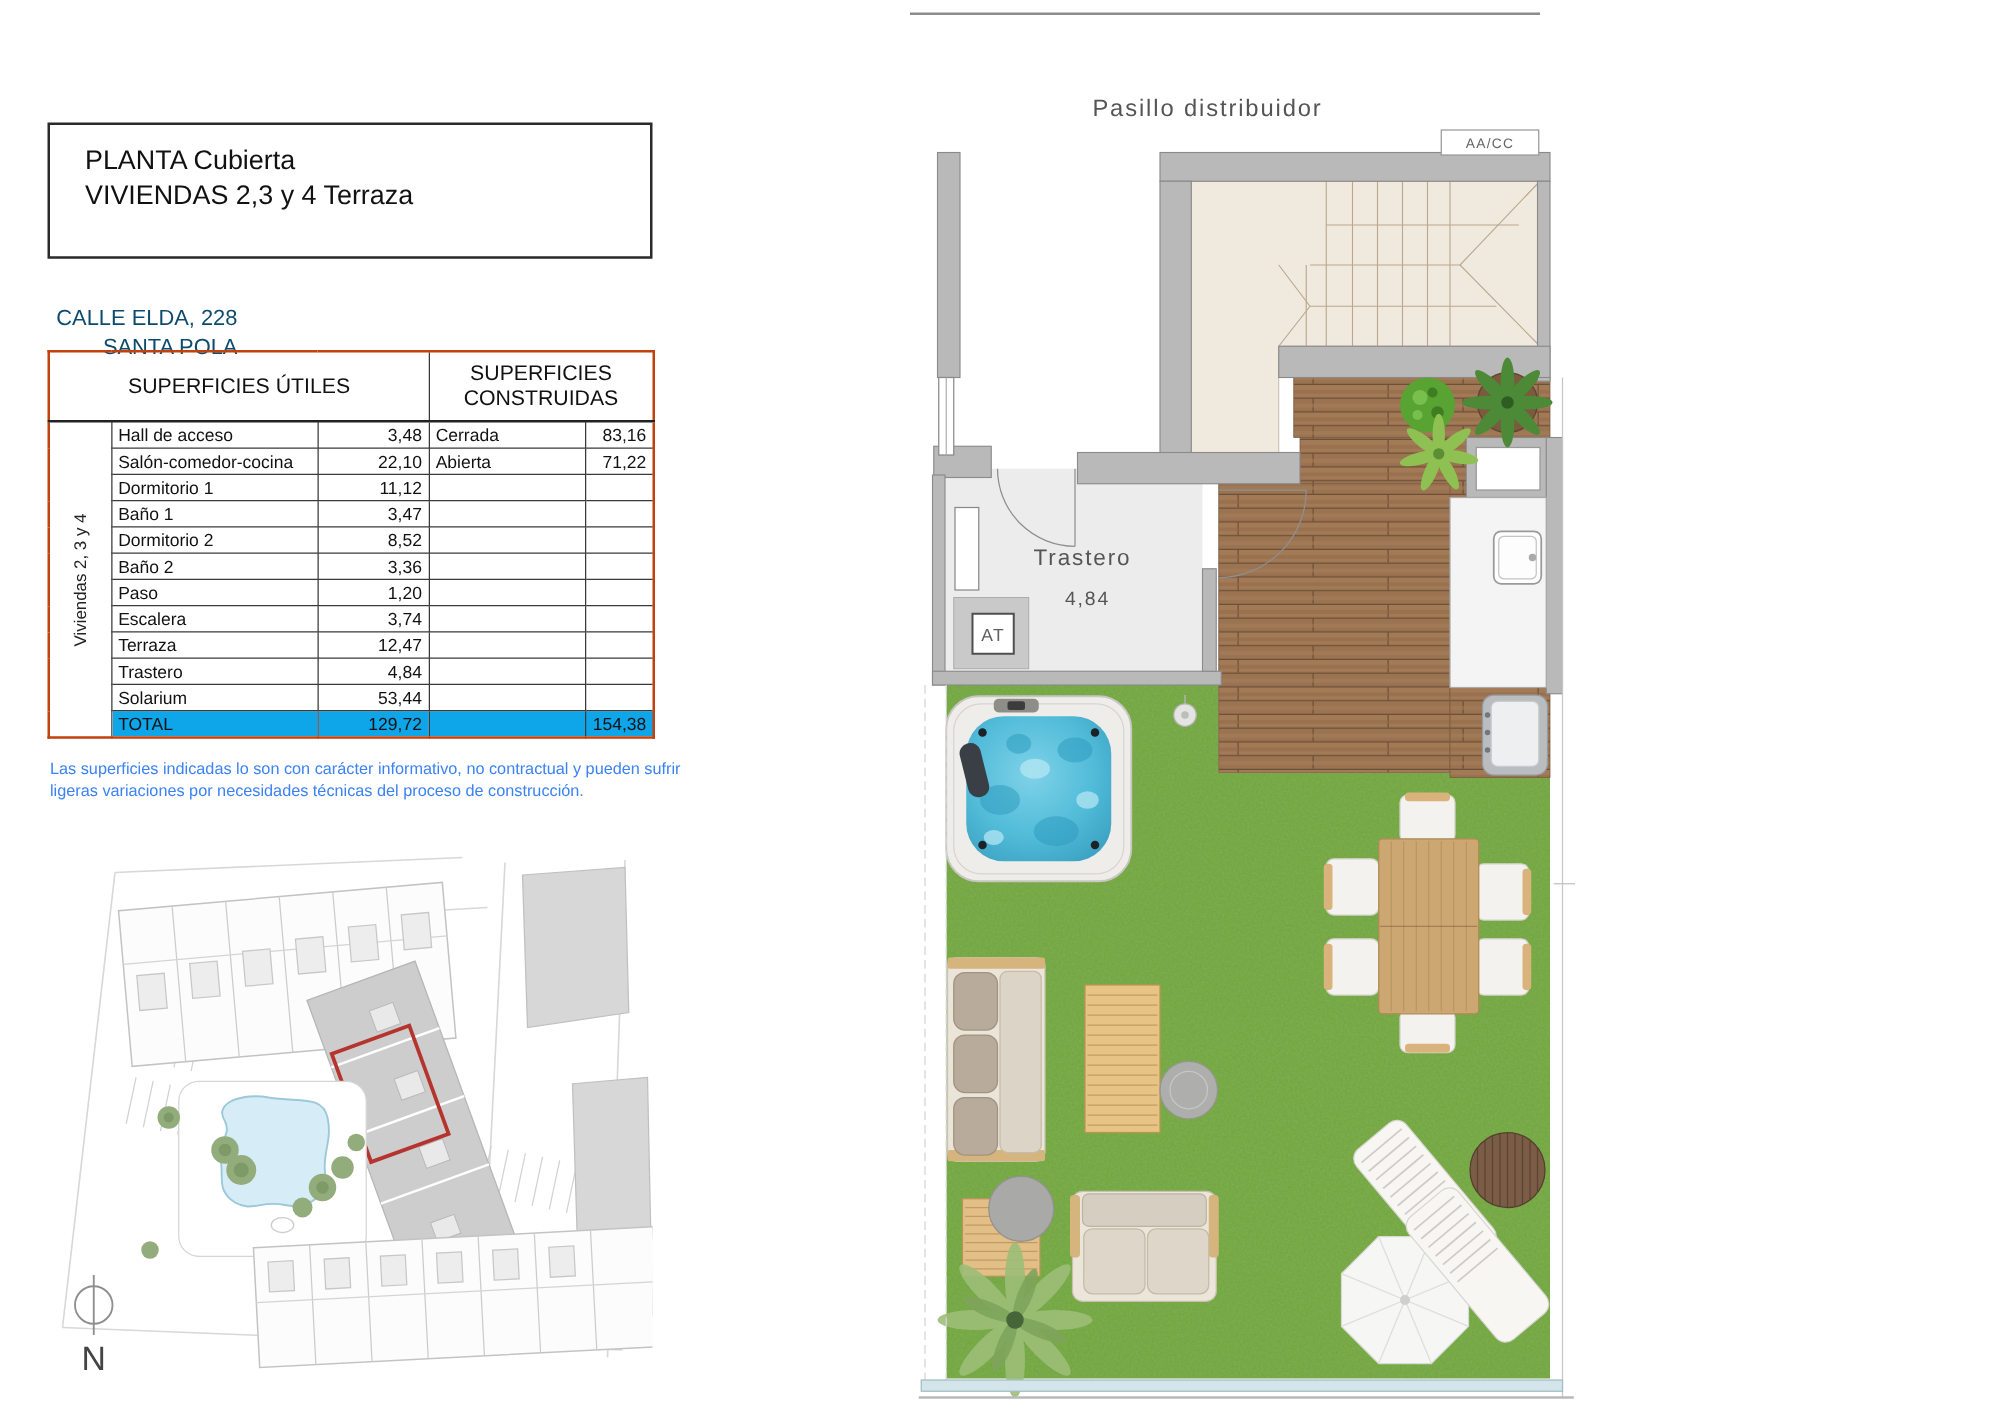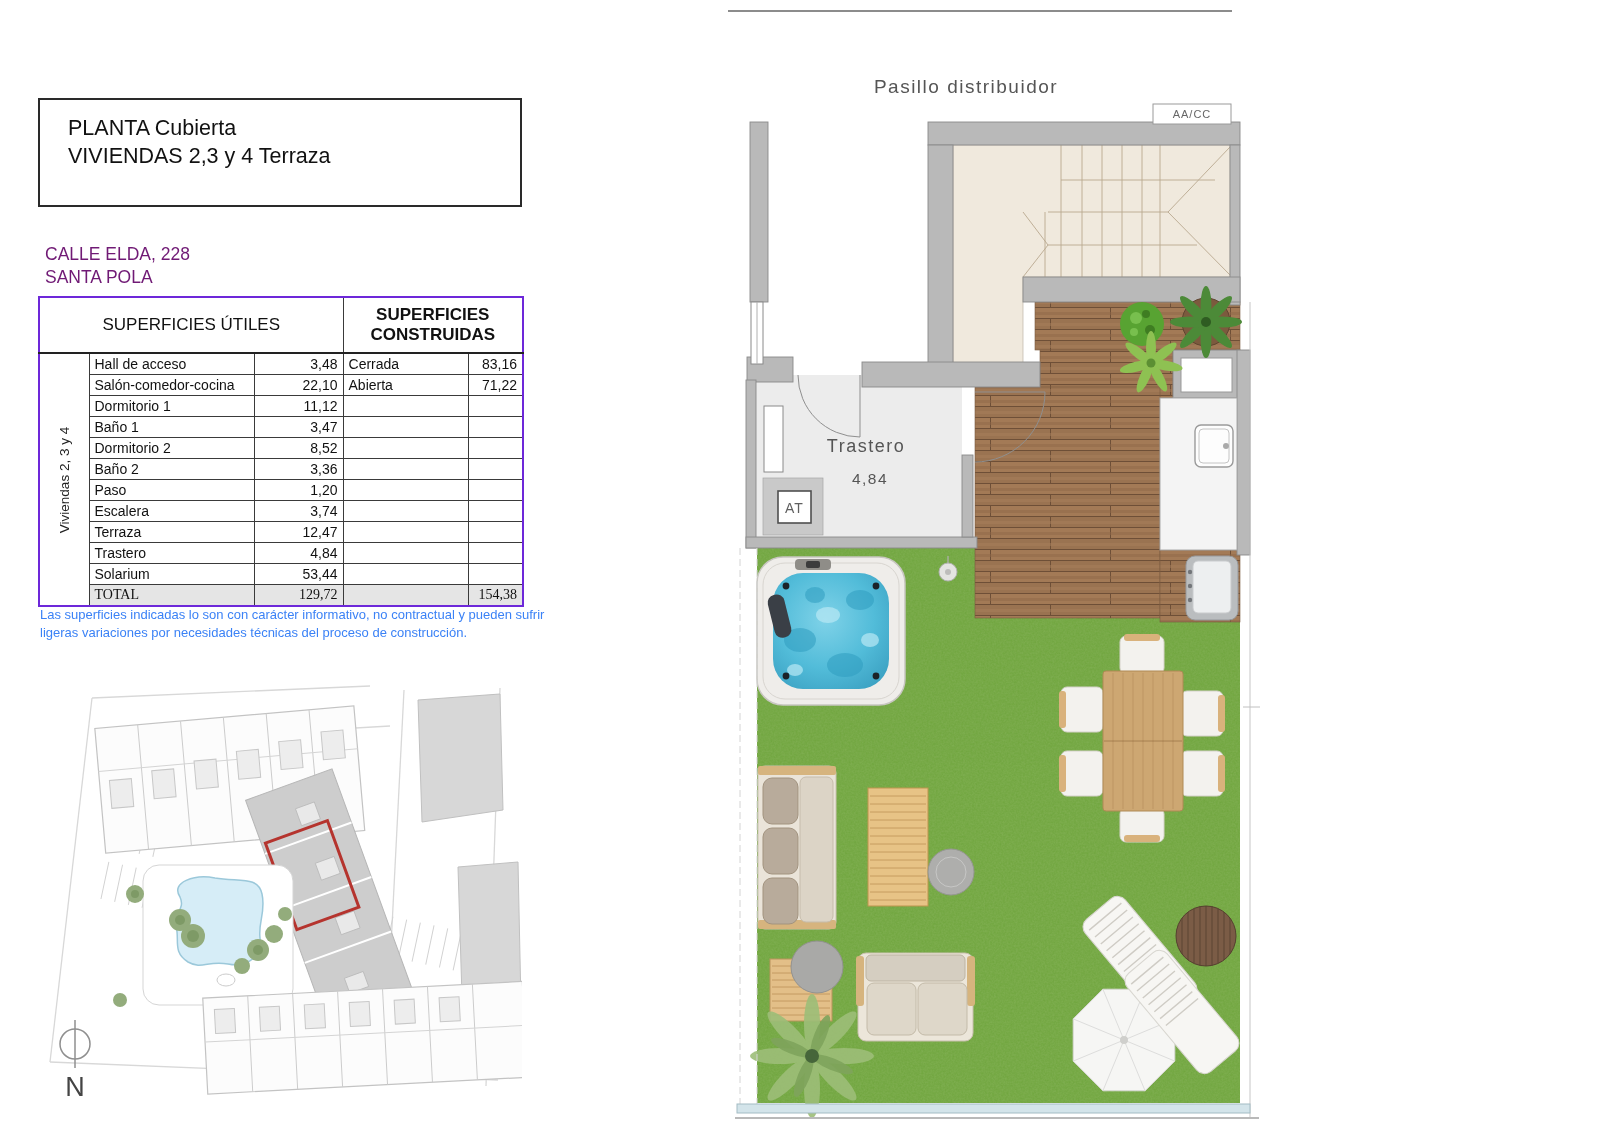--- a/index.html
+++ b/index.html
@@ -3,33 +3,33 @@
 <meta charset="utf-8">
 <style>
   html,body{margin:0;padding:0;background:#ffffff;}
   body{font-family:"Liberation Sans", sans-serif;color:#1a1a1a;}
   #sheet{position:relative;width:1600px;height:1130px;background:#fff;overflow:hidden;}
 
   
   .title-box{position:absolute;left:38px;top:98px;width:484px;height:109px;
     border:2px solid #2a2a2a;box-sizing:border-box;padding:14px 0 12px 28px;}
   .title-box div{font-size:21.5px;line-height:1.32;color:#111;}
-  .address{position:absolute;left:45px;top:243px;font-size:17.5px;line-height:1.3;color:#701a75;}
-
-  table.areas{position:absolute;left:38px;top:296px;border-collapse:collapse;table-layout:fixed;
-    width:484px;font-size:14px;color:#111;border:2px solid #6d28d9;}
+  .address{position:absolute;left:45px;top:243px;font-size:17.5px;line-height:1.3;color:#0c4a6e;text-align:right;}
+
+  table.areas{position:absolute;left:38px;top:280px;border-collapse:collapse;table-layout:fixed;
+    width:484px;font-size:14px;color:#111;border:2px solid #c2410c;}
   table.areas th,table.areas td{border:1px solid #3a3a3a;padding:0 5px;overflow:hidden;white-space:nowrap;}
   table.areas th{font-weight:normal;font-size:17px;text-align:center;height:54px;border-bottom:2px solid #222;}
-  table.areas th .two-line span{display:block;line-height:1.15;font-weight:bold;}
+  table.areas th .two-line span{display:block;line-height:1.15;}
   table.areas td{height:20px;margin-top:20px;}
   td.num{text-align:right;}
   td.vlabel{position:relative;background:#fff;}
   td.vlabel span{position:absolute;left:50%;top:50%;transform:translate(-50%,-50%) rotate(-90deg);
     white-space:nowrap;font-size:13.5px;color:#222;}
-  tr.total td{background:#e5e5e5;font-family:Liberation Serif, serif;}
+  tr.total td{background:#0ea5e9;}
   .disclaimer{position:absolute;left:40px;top:606px;width:505px;font-size:13px;line-height:1.38;color:#3b82f6;}
   .disclaimer div{white-space:nowrap;}
 
   svg text{font-family:"Liberation Sans", sans-serif;}
   .plan-label{fill:#555;letter-spacing:1.5px;}
 </style>
 </head>
 <body>
 
 <div id="sheet">

